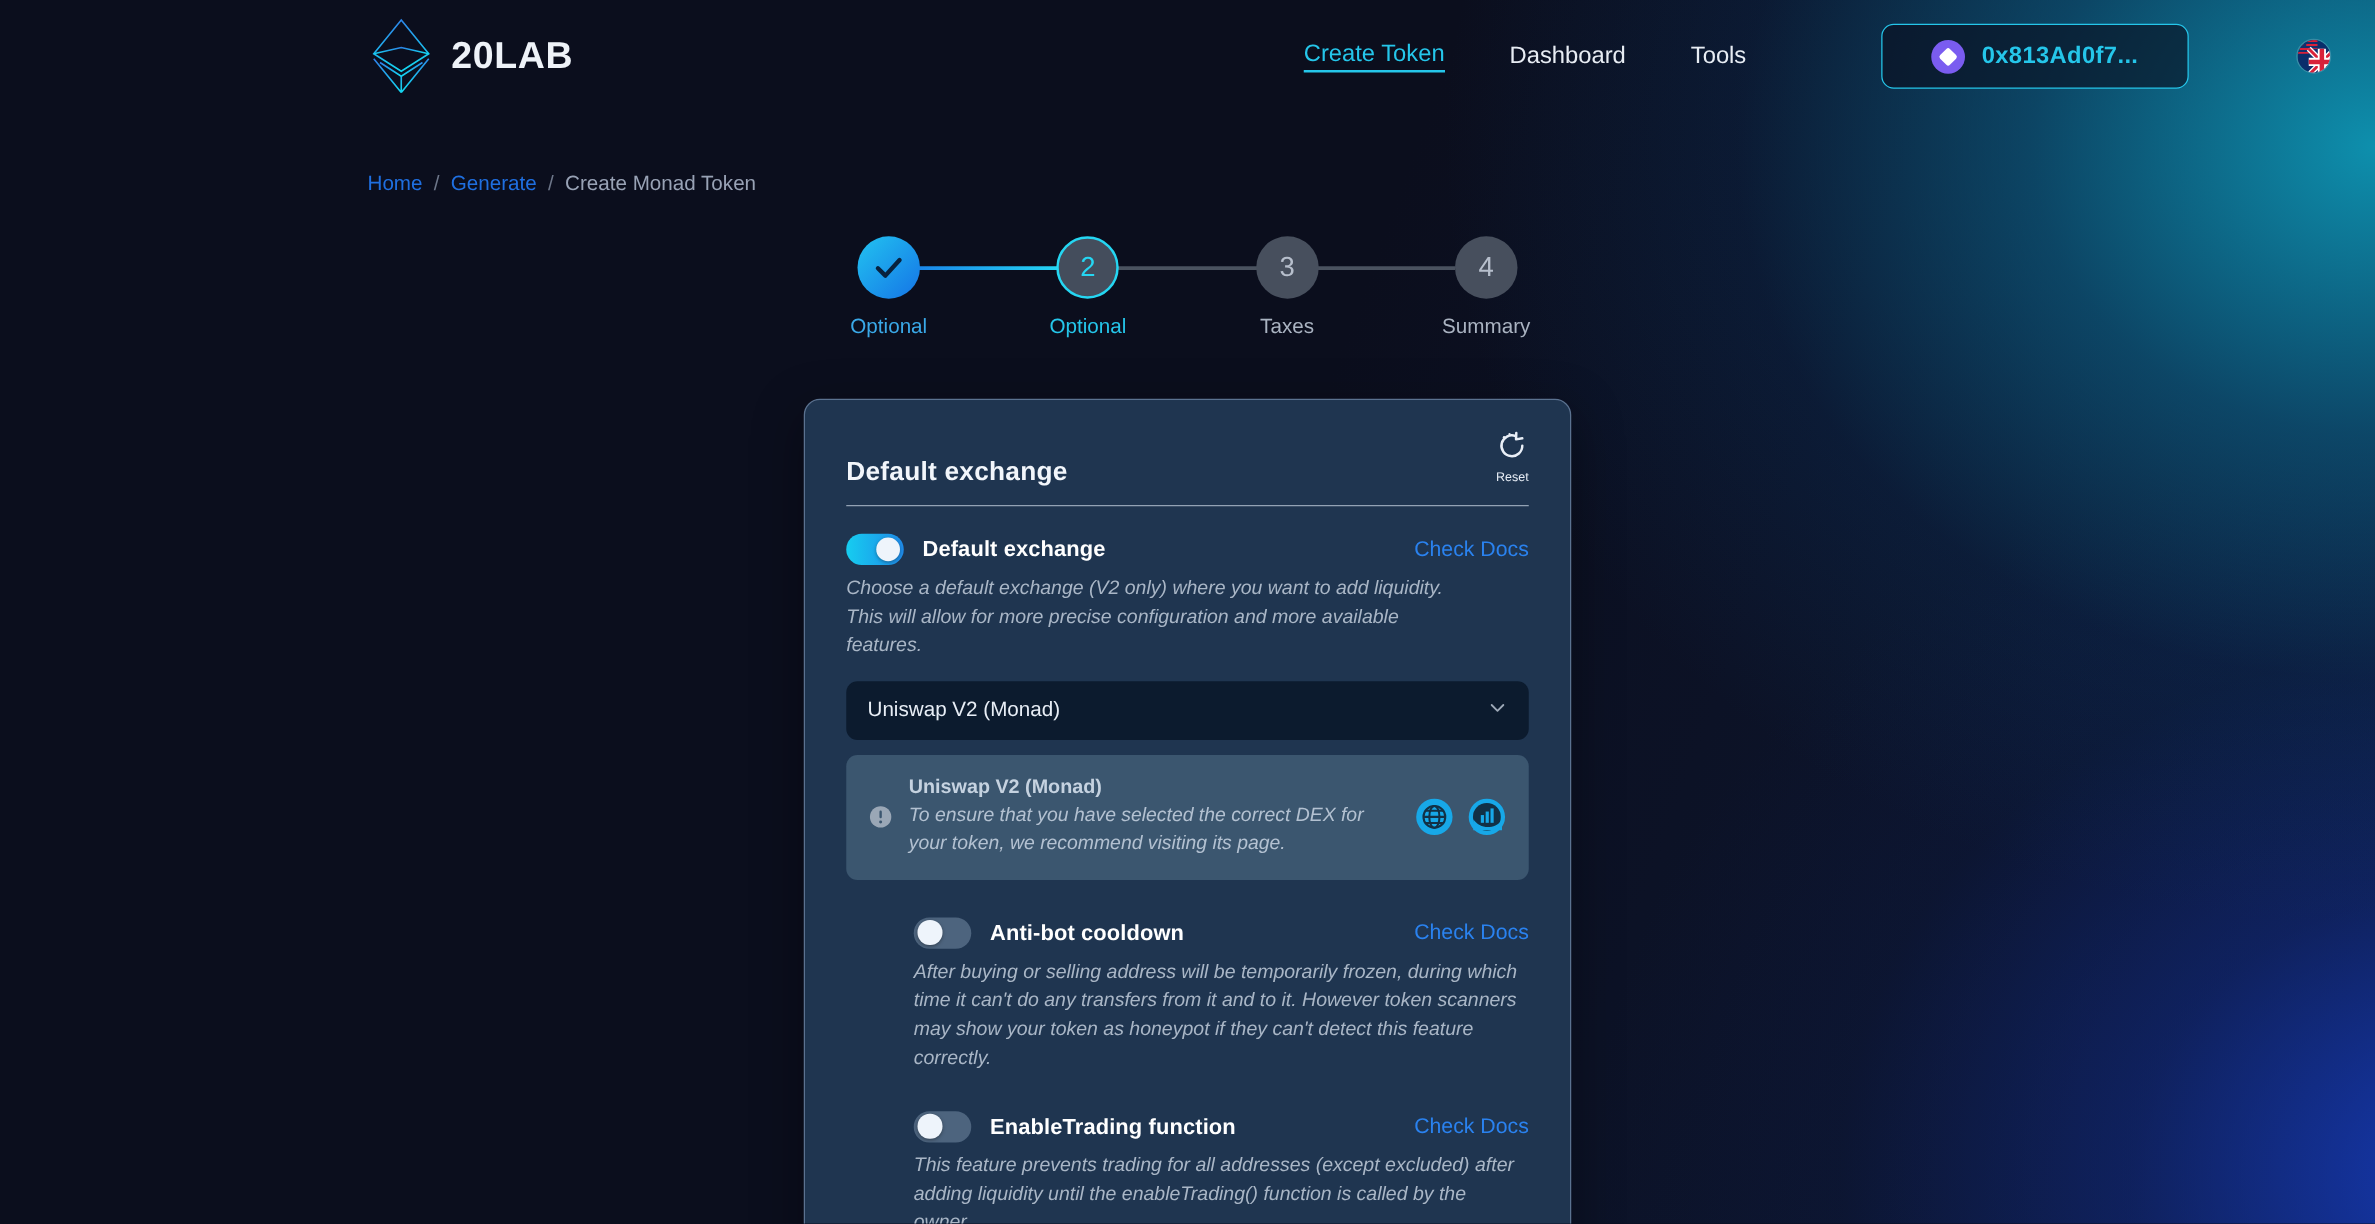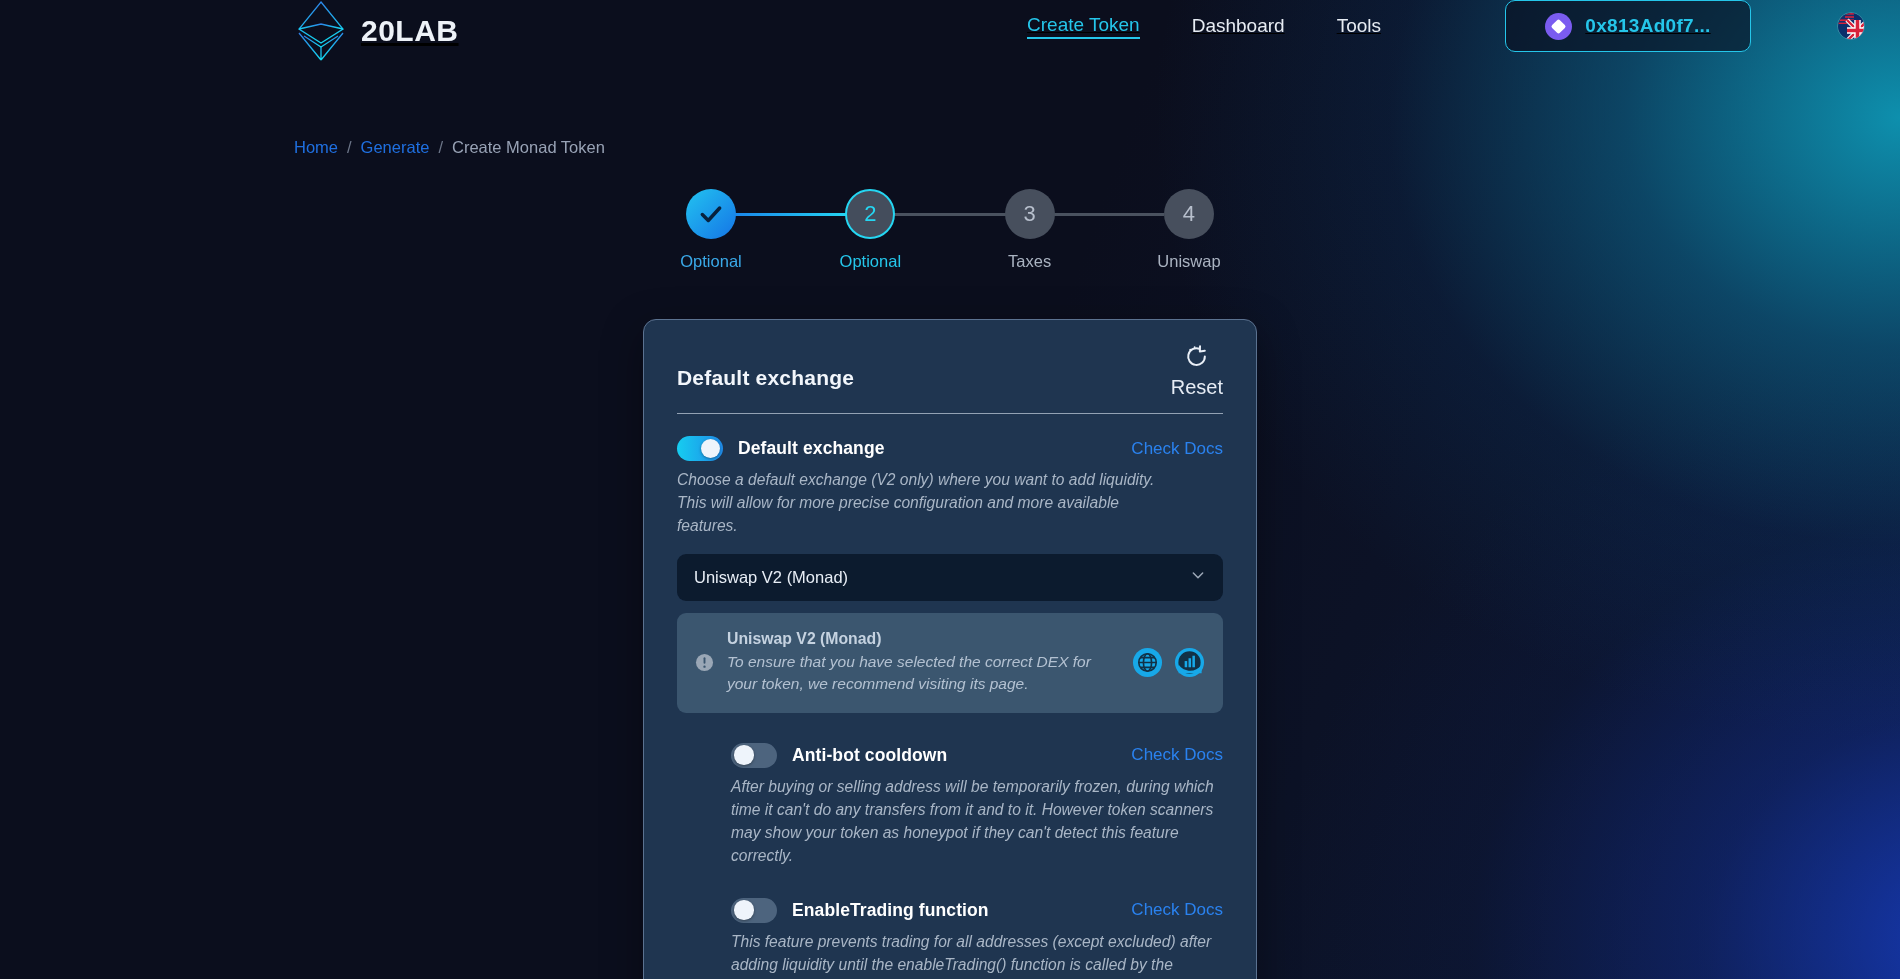--- a/index.html
+++ b/index.html
@@ -21,24 +21,23 @@
       radial-gradient(900px 760px at 104% 96%, rgba(23,62,200,0.85) 0%, rgba(18,45,150,0.45) 30%, rgba(12,25,80,0.18) 56%, rgba(11,14,29,0.0) 78%),
       linear-gradient(110deg, #0b0e1d 0%, #0b0e1d 52%, #0c1226 70%, #0d1a35 100%);
     overflow: hidden;
   }
 
   
   .header {
     position: relative;
     height: 90px;
     display: flex;
-    align-items: flex-start;
+    align-items: center;
     padding: 0 35px 0 295px;
     z-index: 5;
-    text-decoration: underline;
   }
   .brand { display: flex; align-items: center; gap: 14px; cursor: pointer; }
   .brand-mark { width: 52px; height: 62px; display: block; }
   .brand-text {
     font-size: 30px;
     letter-spacing: 0.5px;
     font-weight: 700;
     color: #eef2f8;
   }
 
@@ -51,21 +50,21 @@
   .nav-link {
     font-size: 19px;
     color: #e7ecf3;
     cursor: pointer;
     padding-bottom: 1px;
     white-space: nowrap;
   }
   .nav-link.active { color: #25c6ea; border-bottom: 2px solid #25c6ea; }
 
   .wallet-btn {
-    margin-left: 72px;
+    margin-left: 56px;
     display: flex;
     align-items: center;
     justify-content: center;
     gap: 13px;
     height: 52px;
     min-width: 246px;
     padding: 0 22px;
     border: 1.6px solid #25c6ea;
     border-radius: 10px;
     background: rgba(9,14,30,0.62);
@@ -177,21 +176,21 @@
     font-weight: 700;
     color: #f2f6fb;
     padding-top: 24px;
     letter-spacing: 0.2px;
   }
   .reset-btn {
     display: flex; flex-direction: column; align-items: center;
     gap: 3px; cursor: pointer; padding-top: 2px;
   }
   .reset-btn svg { width: 25px; height: 25px; }
-  .reset-label { font-size: 20px; color: #e6ecf4; }
+  .reset-label { font-size: 10px; color: #e6ecf4; }
   .card-divider {
     height: 1.2px;
     background: #93a2b4;
     margin: 14px 0 22px;
   }
 
   
   .feature { margin-bottom: 4px; }
   .feature.indent { padding-left: 54px; }
   .feature-head {
@@ -379,21 +378,21 @@
       <div class="step-label cyan">Optional</div>
     </div>
 
     <div class="step">
       <div class="step-circle idle">3</div>
       <div class="step-label off">Taxes</div>
     </div>
 
     <div class="step">
       <div class="step-circle idle">4</div>
-      <div class="step-label off">Uniswap</div>
+      <div class="step-label off">Summary</div>
     </div>
   </div>
 
   <div class="card">
 
     <div class="card-head">
       <div class="card-title">Default exchange</div>
       <div class="reset-btn">
         <span>
           <svg viewBox="0 0 24 24" fill="none" stroke="#e9eff7" stroke-width="1.9" stroke-linecap="round">

